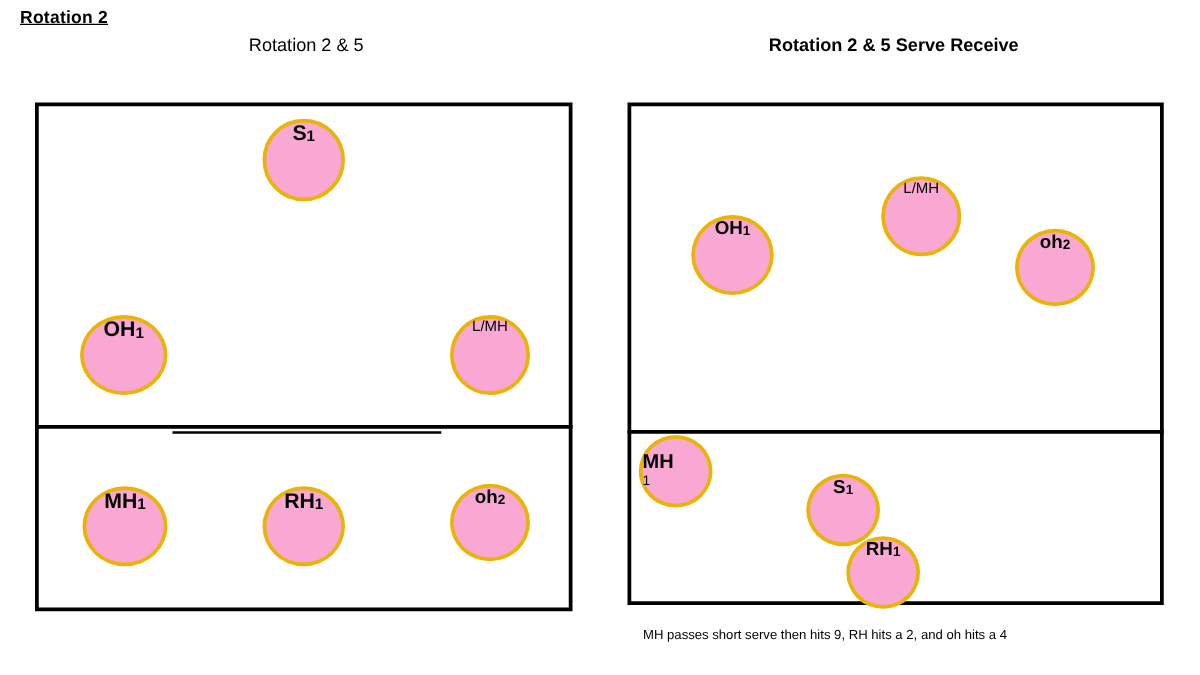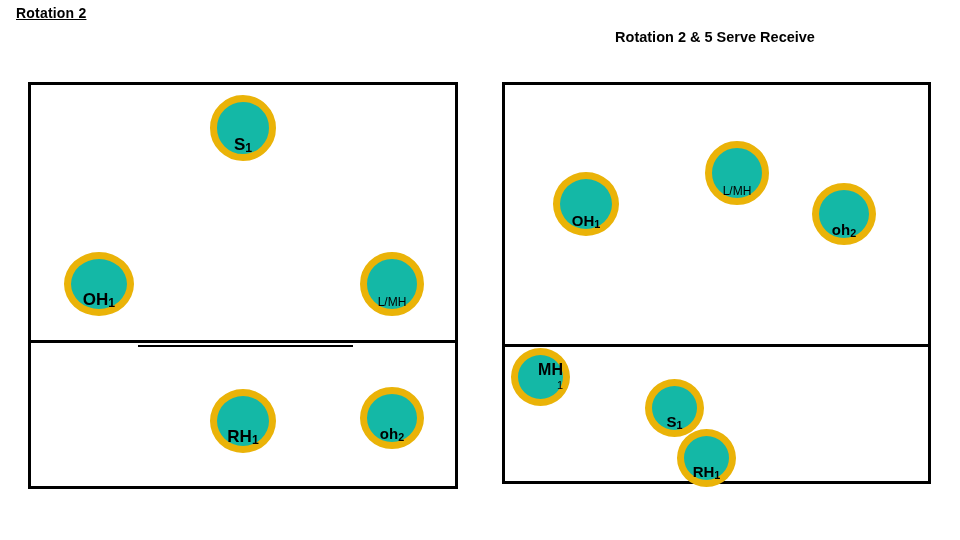--- a/index.html
+++ b/index.html
@@ -53,26 +53,26 @@
   #court-left  { left: 28px;  top: 82px; width: 430px; height: 407px; }
   #court-right { left: 502px; top: 82px; width: 429px; height: 402px; }
 
   .attack-line {
     background: #000;
     height: 3px;
   }
 
   
   .player {
-    border: 7px solid #eab308;
+    border: 3px solid #eab308;
     border-radius: 50%;
-    background: #14b8a6;
+    background: #f9a8d4;
     box-sizing: border-box;
     display: flex;
-    align-items: flex-end;
+    align-items: flex-start;
     justify-content: center;
     text-align: center;
     line-height: 1.05;
     font-weight: bold;
     z-index: 5;
   }
   .player .lbl { display: block; }
   .player sub {
     font-size: 0.72em;
     font-weight: bold;
@@ -101,40 +101,44 @@
     white-space: nowrap;
   }
 </style>
 </head>
 <body>
 
 <div id="stage">
 
   <div class="abs main-title">Rotation 2</div>
 
+  <div class="abs panel-title left">Rotation 2 &amp; 5</div>
 
   <div class="abs panel-title right">Rotation 2 &amp; 5 Serve Receive</div>
 
   <div class="abs court" id="court-left"></div>
 
   <div class="abs attack-line" style="left:28px; top:340px; width:430px;"></div>
   <div class="abs attack-line" style="left:138px; top:345px; width:215px; height:2px;"></div>
 
   <div class="abs player p-lg" style="left:210px; top:95px; width:66px; height:66px;">
     <span class="lbl"><span>S</span><sub>1</sub></span>
   </div>
 
   <div class="abs player p-lg" style="left:64px; top:252px; width:70px; height:64px;">
     <span class="lbl"><span>OH</span><sub>1</sub></span>
   </div>
 
   <div class="abs player p-sm" style="left:360px; top:252px; width:64px; height:64px;">
     <span class="lbl"><span>L/MH</span></span>
   </div>
 
+  <div class="abs player p-lg" style="left:66px; top:389px; width:68px; height:64px;">
+    <span class="lbl"><span>MH</span><sub>1</sub></span>
+  </div>
 
   <div class="abs player p-lg" style="left:210px; top:389px; width:66px; height:64px;">
     <span class="lbl"><span>RH</span><sub>1</sub></span>
   </div>
 
   <div class="abs player p-md" style="left:360px; top:387px; width:64px; height:62px;">
     <span class="lbl"><span>oh</span><sub>2</sub></span>
   </div>
 
   <div class="abs court" id="court-right"></div>
@@ -159,14 +163,15 @@
   </div>
 
   <div class="abs player p-md" style="left:645px; top:379px; width:59px; height:58px;">
     <span class="lbl"><span>S</span><sub>1</sub></span>
   </div>
 
   <div class="abs player p-md" style="left:677px; top:429px; width:59px; height:58px;">
     <span class="lbl"><span>RH</span><sub>1</sub></span>
   </div>
 
+  <div class="abs caption">MH passes short serve then hits 9, RH hits a 2, and oh hits a 4</div>
 
 </div>
 
 </body></html>

